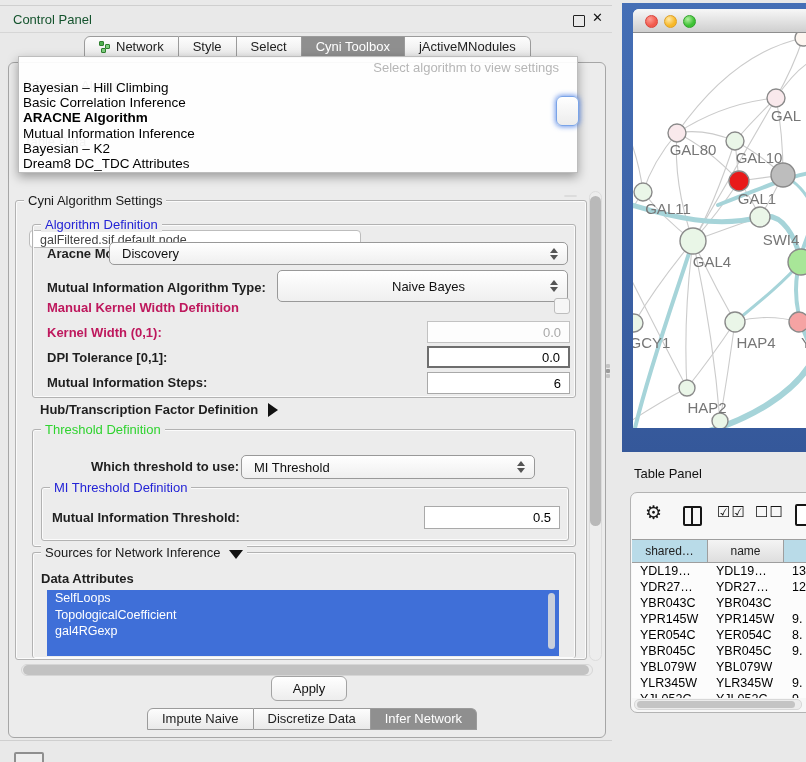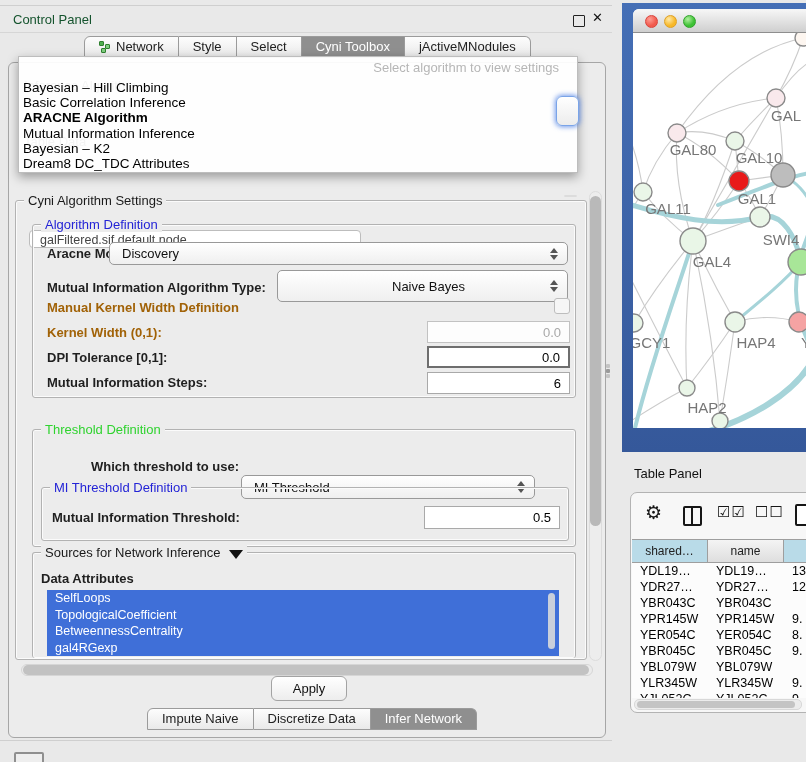--- a/index.html
+++ b/index.html
@@ -46,21 +46,21 @@
 
   
   .frame{position:absolute;border:1px solid #b2b2b2;border-radius:3px;box-shadow:inset 0 0 0 1px #fbfbfb;}
   .frame-title{position:absolute;top:-8px;left:8px;background:#ececec;padding:0 4px;font-size:13px;white-space:nowrap;}
   .t-blue{color:#2323d6;}
   .t-green{color:#2fd32f;}
   .t-black{color:#1a1a1a;}
 
   .settings-frame{left:6px;top:137px;width:570px;height:458px;}
   .lbl{position:absolute;font-size:13px;font-weight:bold;color:#1f1f1f;white-space:nowrap;}
-  .lbl.dis{color:#a16207;}
+  .lbl.dis{color:#be185d;}
   .combo{position:absolute;background:linear-gradient(#ffffff,#efefef);border:1px solid #999;border-radius:5px;
          font-size:13px;color:#111;display:flex;align-items:center;padding-left:12px;box-sizing:border-box;}
   .stepper{position:absolute;right:9px;top:50%;transform:translateY(-50%);display:flex;flex-direction:column;gap:2px;}
   .stepper i{width:0;height:0;border-left:4px solid transparent;border-right:4px solid transparent;display:block;}
   .stepper .up{border-bottom:5px solid #555;}
   .stepper .dn{border-top:5px solid #555;}
   .field{position:absolute;background:#fff;border:1px solid #a9a9a9;font-size:13px;color:#000;text-align:right;
          padding:0 8px;box-sizing:border-box;display:flex;align-items:center;justify-content:flex-end;}
   .field.dis{color:#a8a8a8;border-color:#c2c2c2;background:#fdfdfd;}
   .field.strong{border:2px solid #6e6e6e;}
@@ -164,26 +164,29 @@
         <div class="lbl dis" style="left:14px;top:100px;">Kernel Width (0,1):</div>
         <div class="field dis" style="left:394px;top:96px;width:143px;height:22px;">0.0</div>
 
         <div class="lbl" style="left:14px;top:125px;">DPI Tolerance [0,1]:</div>
         <div class="field strong" style="left:394px;top:121px;width:143px;height:22px;">0.0</div>
 
         <div class="lbl" style="left:14px;top:150px;">Mutual Information Steps:</div>
         <div class="field" style="left:394px;top:147px;width:143px;height:22px;">6</div>
       </div>
 
+      <div class="lbl" style="left:24px;top:201px;font-weight:bold;">
+        <span>Hub/Transcription Factor Definition</span><span class="tri-right"></span>
+      </div>
 
       <div class="frame" style="left:16px;top:228px;width:542px;height:116px;">
         <div class="frame-title t-green">Threshold Definition</div>
 
         <div class="lbl" style="left:58px;top:29px;">Which threshold to use:</div>
-        <div class="combo" style="left:208px;top:25px;width:294px;height:24px;margin-top:20px;">
+        <div class="combo" style="left:208px;top:25px;width:294px;height:24px;">
           <span>MI Threshold</span>
           <span class="stepper">
               <i class="up"></i>
               <i class="dn"></i>
             </span>
         </div>
 
         <div class="frame" style="left:8px;top:57px;width:526px;height:52px;">
           <div class="frame-title t-blue">MI Threshold Definition</div>
           <div class="lbl" style="left:10px;top:22px;">Mutual Information Threshold:</div>
@@ -193,21 +196,20 @@
 
       <div class="frame" style="left:16px;top:351px;width:542px;height:105px;border-bottom:none;">
         <div class="frame-title t-black">
           <span>Sources for Network Inference</span><span class="tri-down"></span>
         </div>
         <div class="lbl" style="left:8px;top:18px;">Data Attributes</div>
         <div class="attr-list" style="left:14px;top:37px;width:512px;height:66px;">
           <div class="attr-scroll"></div>
         <div class="attr-item">SelfLoops</div>
             <div class="attr-item">TopologicalCoefficient</div>
-            <div class="attr-item">BetweennessCentrality</div>
             <div class="attr-item">gal4RGexp</div>
           </div>
       </div>
 
       <div class="abs v-scroll-track" style="left:548px;top:-6px;width:13px;height:0;"></div>
     </div>
 
     <div class="abs v-scroll-track"></div>
     <div class="abs v-scroll-thumb"></div>
     <div class="abs h-scroll-track"></div>

